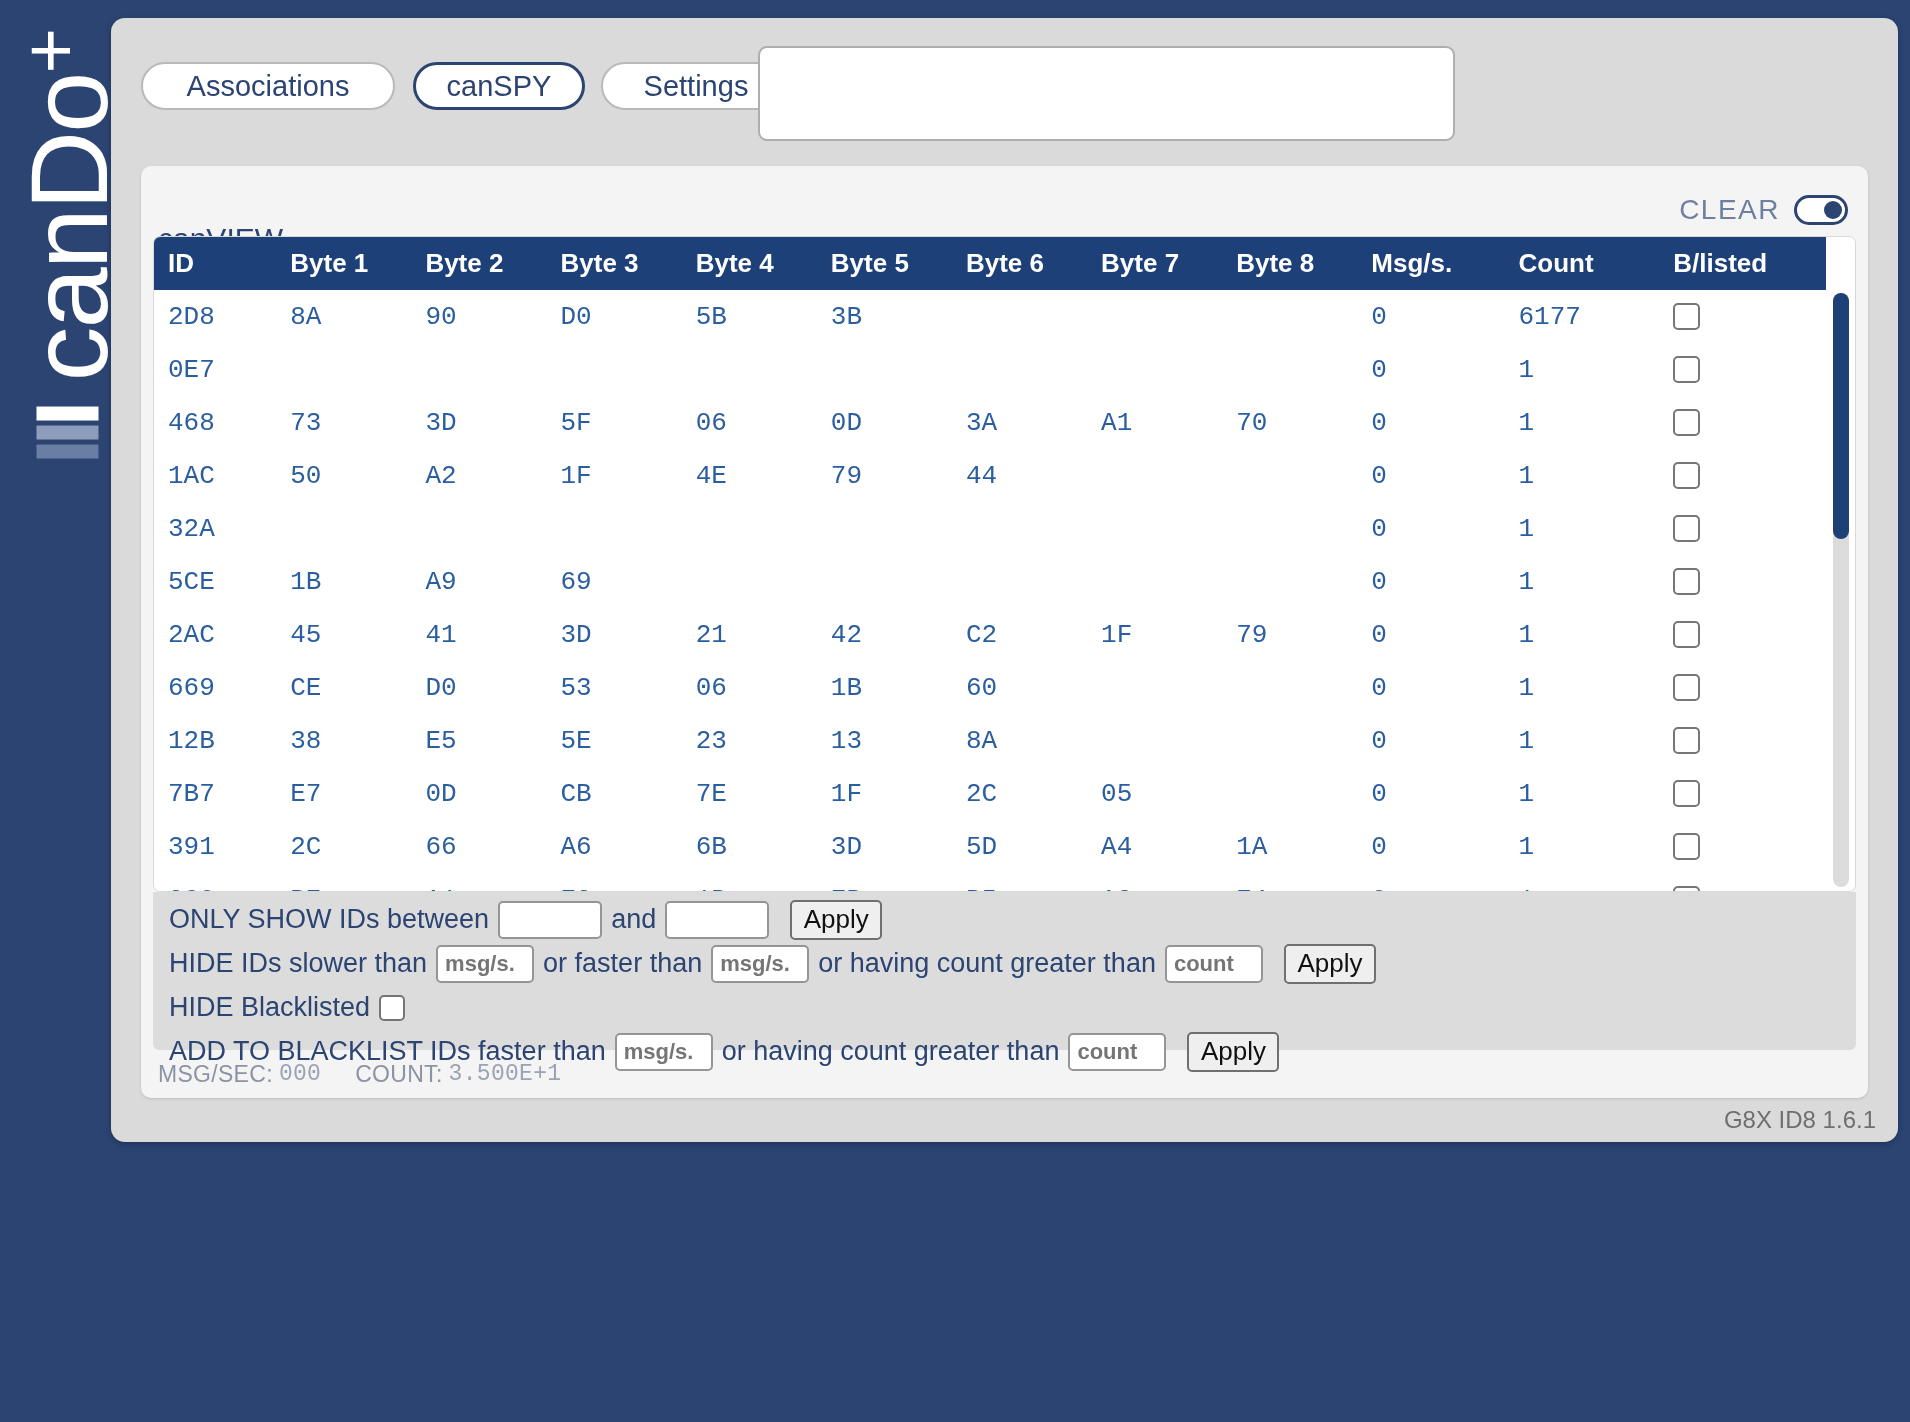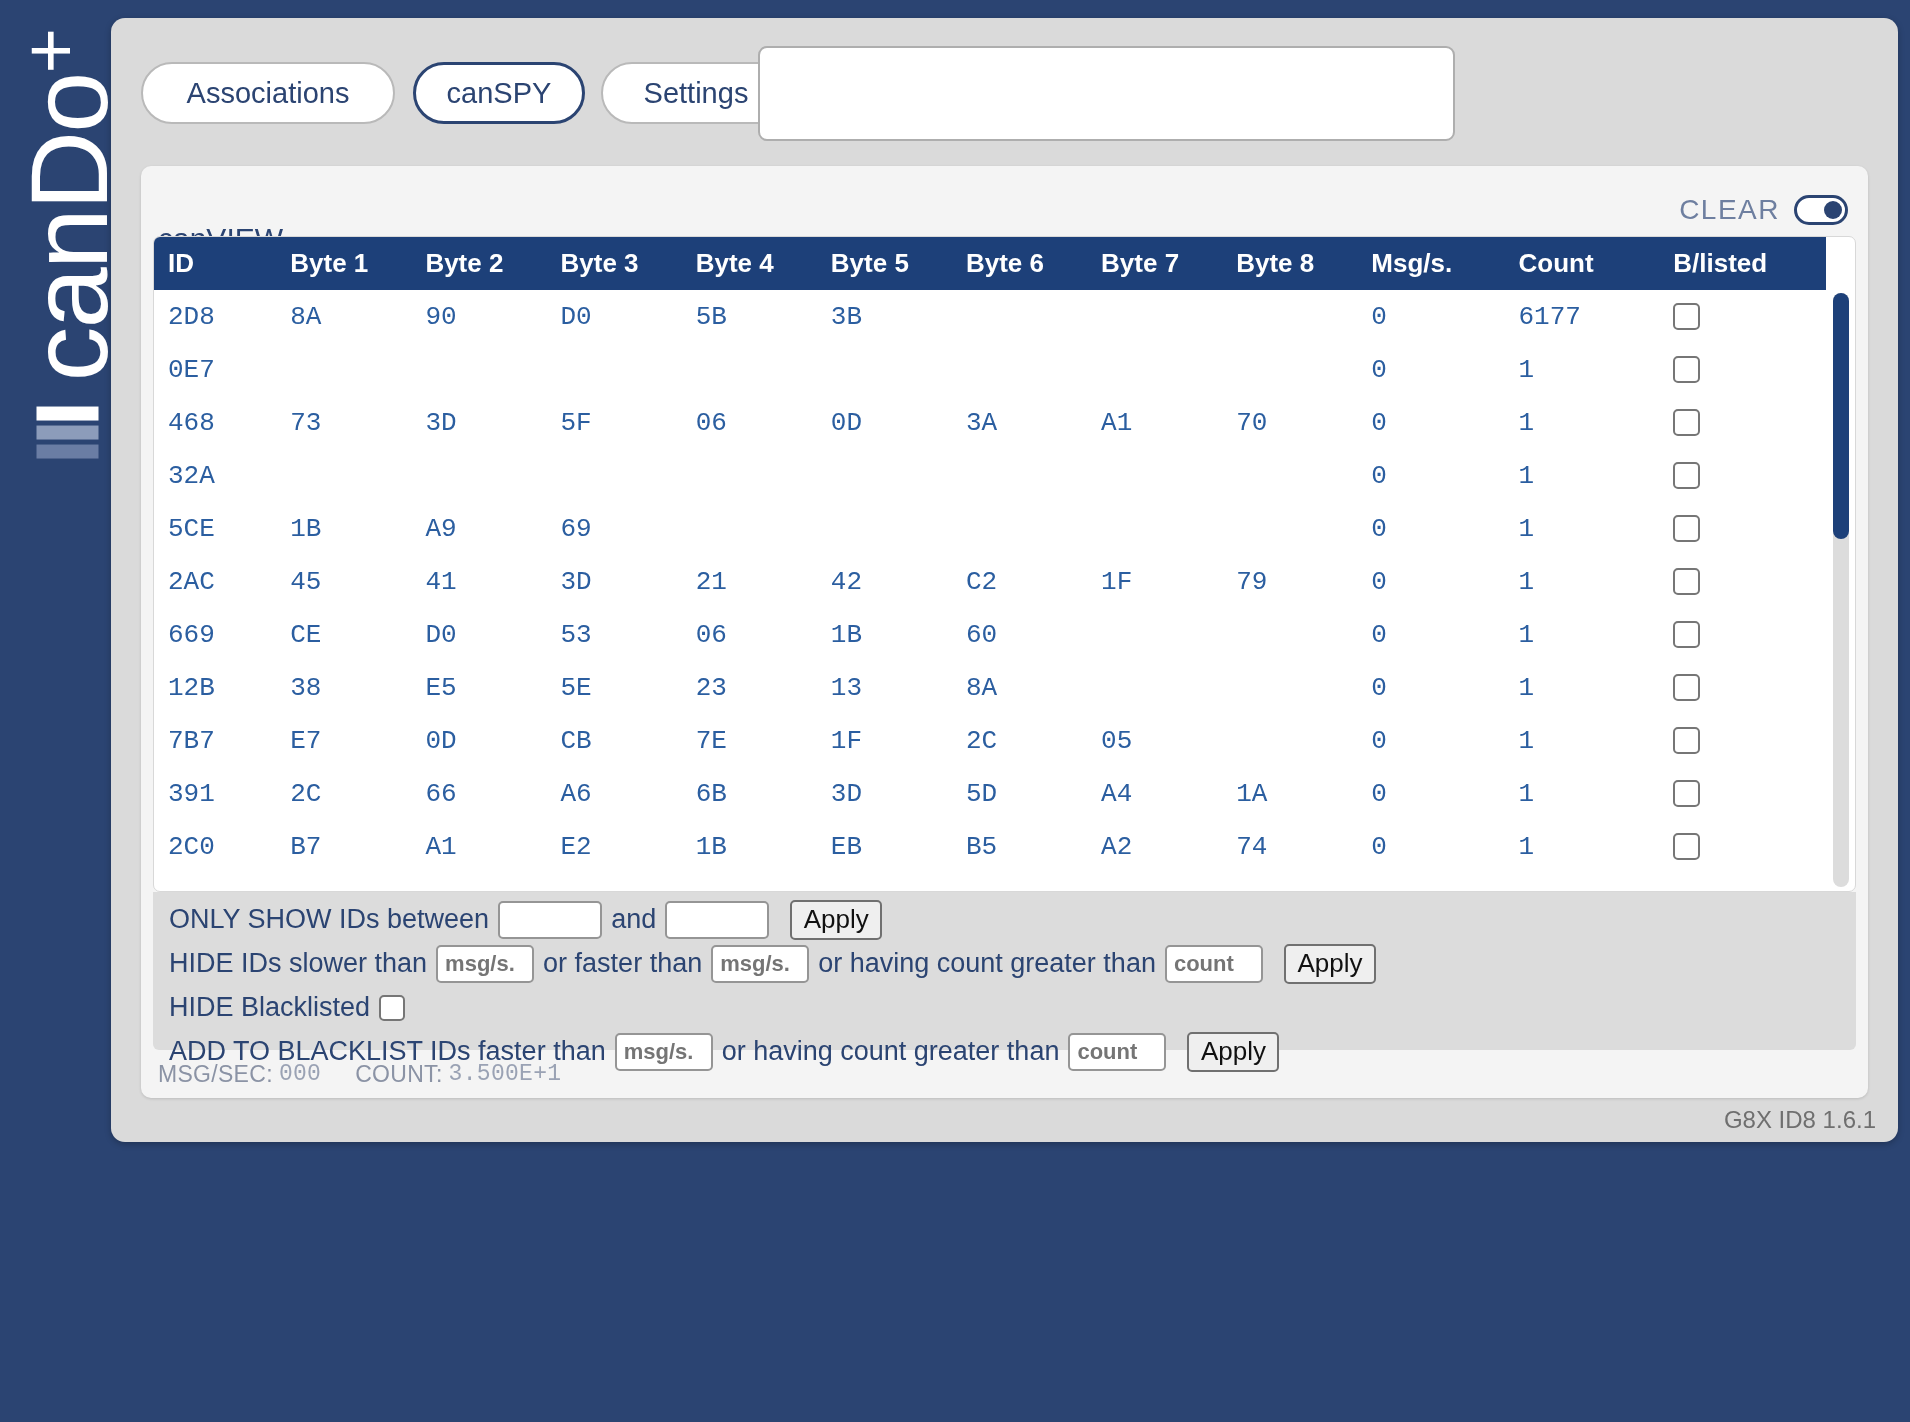--- a/index.html
+++ b/index.html
@@ -55,21 +55,21 @@
     box-shadow: 0 2px 6px rgba(0,0,0,.25);
   }
 
   
   #topbar {
     position: absolute; left: 0; top: 0;
     width: 100%; height: 146px;
   }
   .pill {
     position: absolute; top: 44px;
-    height: 62px;
+    height: 48px;
     background: #ffffff;
     border: 2px solid #b9b9b9;
     border-radius: 31px;
     color: #2b4472;
     font-size: 29px;
     display: flex; align-items: center; justify-content: center;
     cursor: pointer;
     user-select: none;
   }
   .pill.active { border: 3px solid #2b4472; }
@@ -370,20 +370,34 @@
               <td>06</td>
               <td>0D</td>
               <td>3A</td>
               <td>A1</td>
               <td>70</td>
               <td>0</td>
               <td>1</td>
               <td><span class="bl-box"></span></td>
             </tr>
             <tr>
+              <td>1AC</td>
+              <td>50</td>
+              <td>A2</td>
+              <td>1F</td>
+              <td>4E</td>
+              <td>79</td>
+              <td>44</td>
+              <td></td>
+              <td></td>
+              <td>0</td>
+              <td>1</td>
+              <td><span class="bl-box"></span></td>
+            </tr>
+            <tr>
               <td>32A</td>
               <td></td>
               <td></td>
               <td></td>
               <td></td>
               <td></td>
               <td></td>
               <td></td>
               <td></td>
               <td>0</td>

